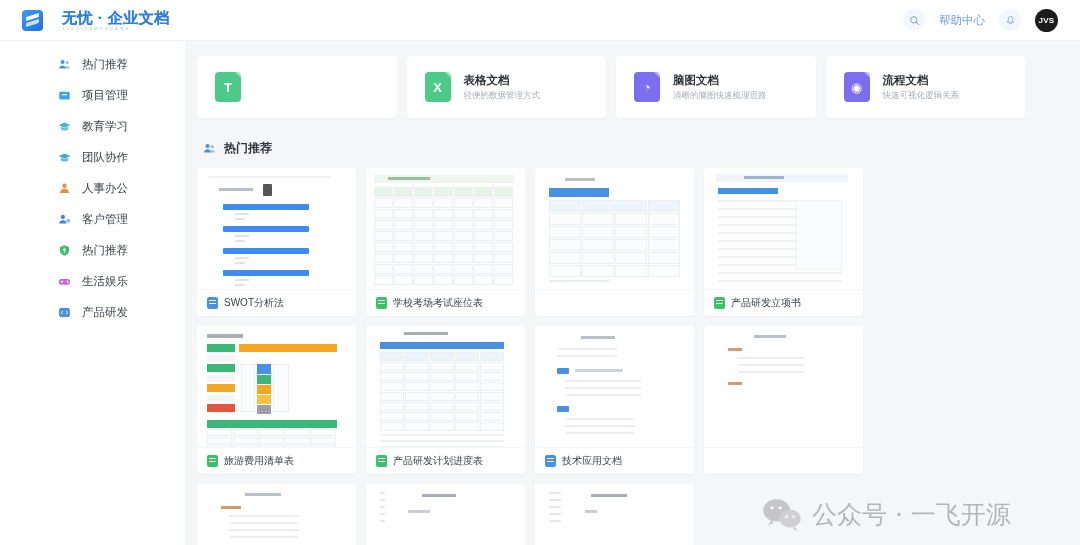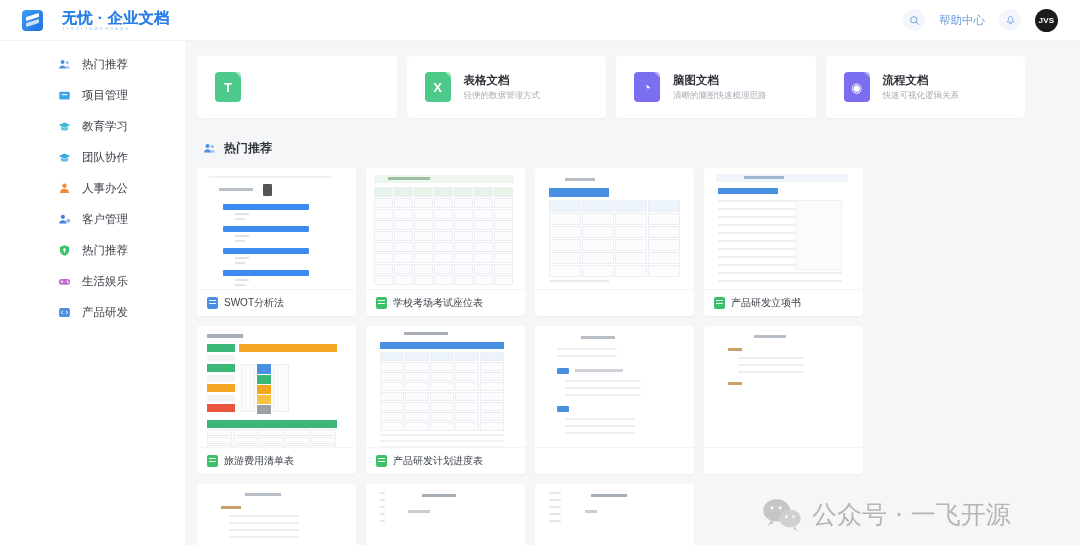--- a/index.html
+++ b/index.html
@@ -572,20 +572,24 @@
           <div class="tb" style="left:22px;top:42px;width:12px;height:6px;background:#4a90e2;border-radius:1px"></div>
           <div class="tb" style="left:40px;top:43px;width:48px;height:3px;background:#ced3d9"></div>
           <div class="tb" style="left:30px;top:54px;width:76px;height:2px;background:#eceef1;border-radius:1px"></div>
           <div class="tb" style="left:30px;top:61px;width:76px;height:2px;background:#eceef1;border-radius:1px"></div>
           <div class="tb" style="left:30px;top:68px;width:76px;height:2px;background:#eceef1;border-radius:1px"></div>
           <div class="tb" style="left:22px;top:80px;width:12px;height:6px;background:#4a90e2;border-radius:1px"></div>
           <div class="tb" style="left:30px;top:92px;width:70px;height:2px;background:#eceef1;border-radius:1px"></div>
           <div class="tb" style="left:30px;top:99px;width:70px;height:2px;background:#eceef1;border-radius:1px"></div>
           <div class="tb" style="left:30px;top:106px;width:70px;height:2px;background:#eceef1;border-radius:1px"></div>
         </div>
+        <div class="doc-foot">
+          <span class="doc-badge" style="background:#4a90e2"></span>
+          <span class="doc-name">技术应用文档</span>
+        </div>
       </div>
       <div class="doc-card">
         <div class="doc-thumb">
           <div class="tb" style="left:50px;top:9px;width:32px;height:3px;background:#b9bfc6"></div>
           <div class="tb" style="left:24px;top:22px;width:14px;height:3px;background:#c9a06a"></div>
           <div class="tb" style="left:34px;top:31px;width:66px;height:2px;background:#eceef1;border-radius:1px"></div>
           <div class="tb" style="left:34px;top:38px;width:66px;height:2px;background:#eceef1;border-radius:1px"></div>
           <div class="tb" style="left:34px;top:45px;width:66px;height:2px;background:#eceef1;border-radius:1px"></div>
           <div class="tb" style="left:24px;top:56px;width:14px;height:3px;background:#c9a06a"></div>
         </div>

